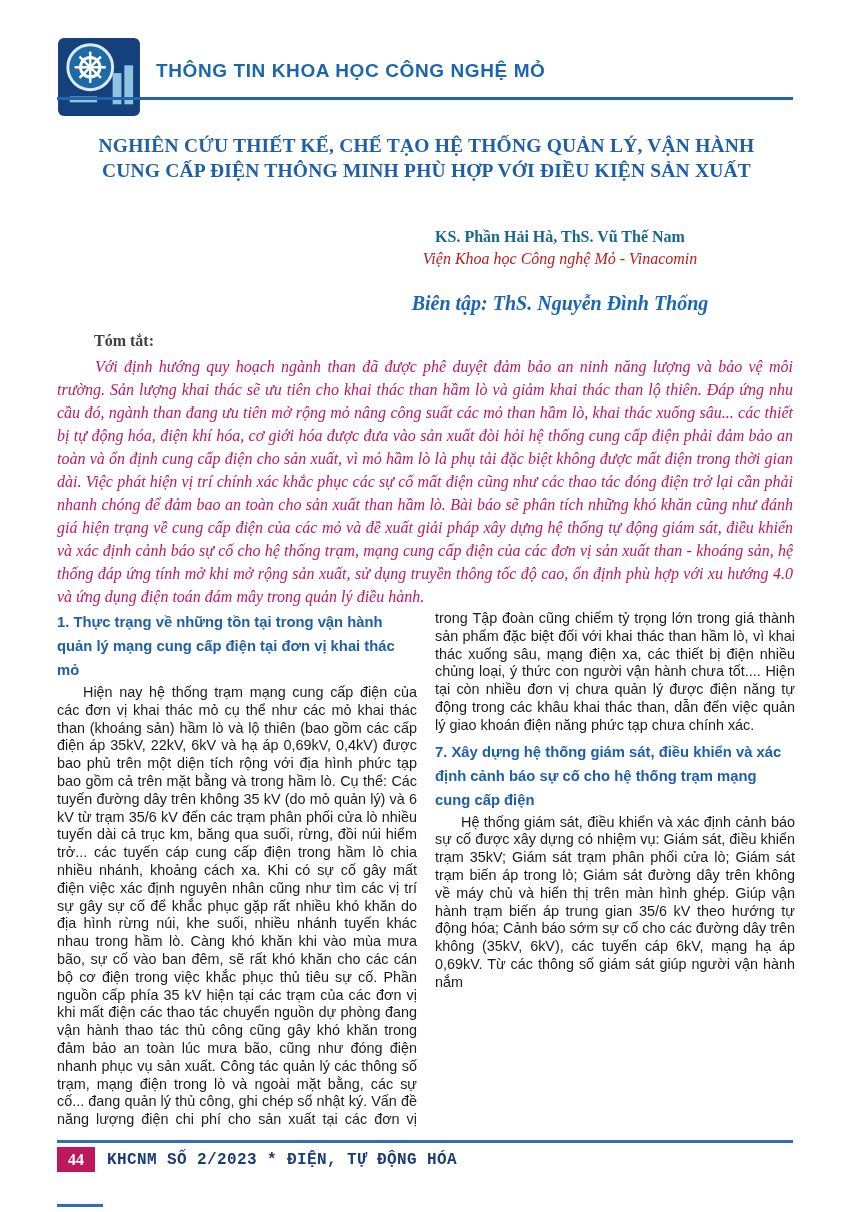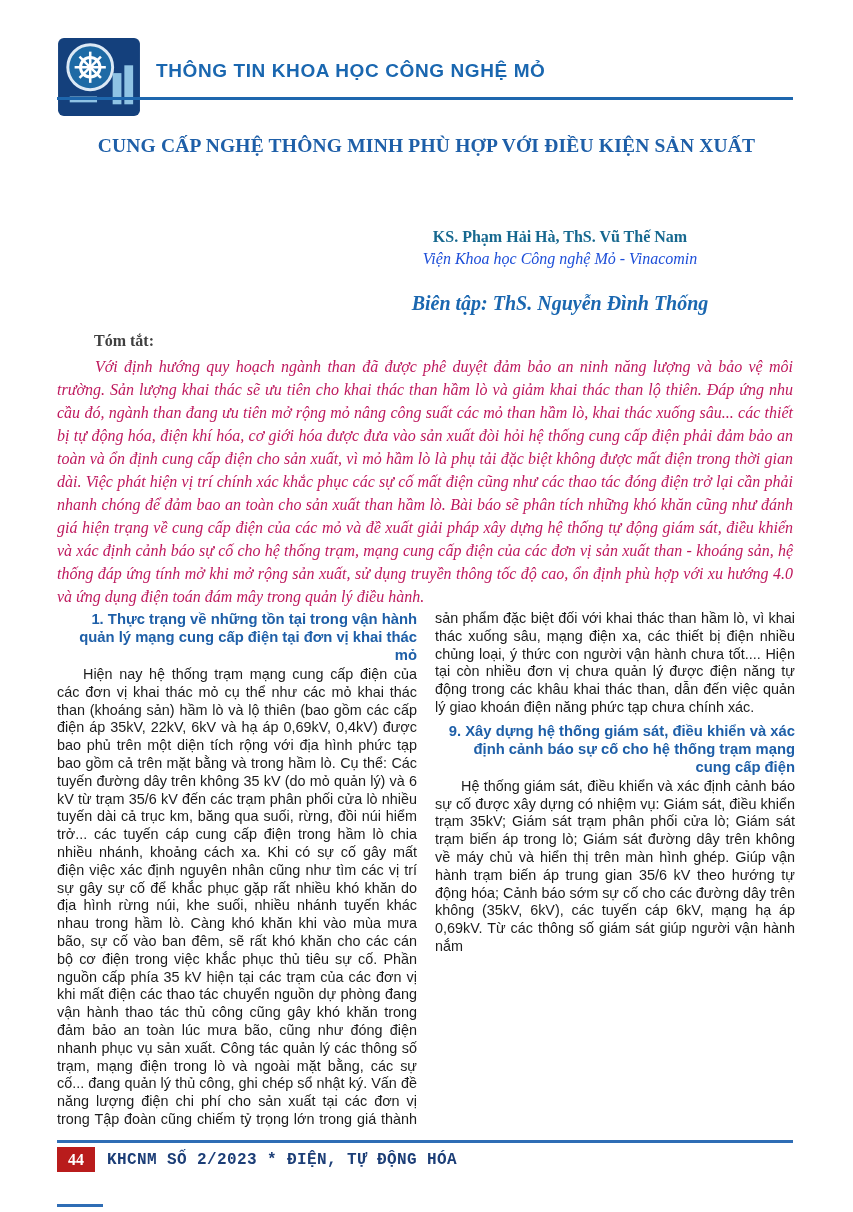--- a/index.html
+++ b/index.html
@@ -38,21 +38,21 @@
     letter-spacing: 0.2px;
   }
   .article-title .t-line { white-space: nowrap; }
 
   
   .authors-block {
     position: absolute; top: 228px; left: 370px; width: 380px;
     text-align: center;
   }
   .authors { font-weight: bold; font-size: 16px; color: #16688f; }
-  .affiliation { font-style: italic; font-size: 16px; color: #1d4ed8; margin-top: 4px; }
+  .affiliation { font-style: italic; font-size: 16px; color: #b91c1c; margin-top: 4px; }
   .editor-line {
     position: absolute; top: 292px; left: 370px; width: 380px;
     text-align: center; font-weight: bold; font-style: italic;
     font-size: 20px; color: #1a67b0;
   }
 
   
   .abstract-label {
     position: absolute; top: 332px; left: 94px;
     font-weight: bold; font-size: 16px; color: #404040;
@@ -67,36 +67,36 @@
   .columns {
     position: absolute; top: 610px; left: 57px; width: 738px; height: 528px;
     column-count: 2; column-gap: 18px; column-fill: auto;
     overflow: hidden;
     font-family: "Liberation Sans", sans-serif;
     font-size: 14.4px; line-height: 17.8px; text-align: justify;
     color: #1c1c1c;
   }
   .section-heading {
     font-family: "Liberation Sans", sans-serif;
-    font-weight: bold; font-size: 14.8px; line-height: 18px;
-    color: #1e5fa8; text-align: right; margin: 0 0 2px 0;
+    font-weight: bold; font-size: 14.8px; line-height: 24px;
+    color: #1e5fa8; text-align: left; margin: 0 0 2px 0;
   }
   .section-body { margin: 0 0 5px 0; text-indent: 26px; }
 
   
   .footer-rule {
     position: absolute; top: 1140px; left: 57px;
     width: 736px; height: 3px; background: #2f6db5;
   }
   .footer-row {
     position: absolute; top: 1147px; left: 57px;
     display: flex; align-items: center; gap: 12px;
   }
   .page-number {
-    width: 38px; height: 25px; background: #b91c1c;
+    width: 38px; height: 25px; background: #be185d;
     color: #ffffff; font-weight: bold; font-size: 16px;
     font-family: "Liberation Serif", serif;
     display: flex; align-items: center; justify-content: center;
   }
   .footer-text {
     font-family: Liberation Mono, monospace;
     font-weight: bold; font-size: 16px; letter-spacing: 0.4px;
     color: #1c3e77;
   }
   .bottom-mark {
@@ -122,36 +122,37 @@
       </g>
       <rect x="56" y="36" width="9" height="32" fill="#8fc3e4"></rect>
       <rect x="68" y="28" width="9" height="40" fill="#8fc3e4"></rect>
       <rect x="12" y="60" width="28" height="6" fill="#8fc3e4"></rect>
     </svg>
   </div>
   <div class="journal-title">THÔNG TIN KHOA HỌC CÔNG NGHỆ MỎ</div>
   <div class="header-rule"></div>
 
   <h1 class="article-title">
-    <div class="t-line">CUNG CẤP NGHỆ THÔNG MINH PHÙ HỢP VỚI ĐIỀU KIỆN SẢN XUẤT</div>
+    <div class="t-line">NGHIÊN CỨU THIẾT KẾ, CHẾ TẠO HỆ THỐNG QUẢN LÝ, VẬN HÀNH</div>
+    <div class="t-line">CUNG CẤP ĐIỆN THÔNG MINH PHÙ HỢP VỚI ĐIỀU KIỆN SẢN XUẤT</div>
   </h1>
 
   <div class="authors-block">
-    <div class="authors">KS. Phạm Hải Hà, ThS. Vũ Thế Nam</div>
+    <div class="authors">KS. Phần Hải Hà, ThS. Vũ Thế Nam</div>
     <div class="affiliation">Viện Khoa học Công nghệ Mỏ - Vinacomin</div>
   </div>
   <div class="editor-line">Biên tập: ThS. Nguyễn Đình Thống</div>
 
   <div class="abstract-label">Tóm tắt:</div>
   <p class="abstract-text">Với định hướng quy hoạch ngành than đã được phê duyệt đảm bảo an ninh năng lượng và bảo vệ môi trường. Sản lượng khai thác sẽ ưu tiên cho khai thác than hầm lò và giảm khai thác than lộ thiên. Đáp ứng nhu cầu đó, ngành than đang ưu tiên mở rộng mỏ nâng công suất các mỏ than hầm lò, khai thác xuống sâu... các thiết bị tự động hóa, điện khí hóa, cơ giới hóa được đưa vào sản xuất đòi hỏi hệ thống cung cấp điện phải đảm bảo an toàn và ổn định cung cấp điện cho sản xuất, vì mỏ hầm lò là phụ tải đặc biệt không được mất điện trong thời gian dài. Việc phát hiện vị trí chính xác khắc phục các sự cố mất điện cũng như các thao tác đóng điện trở lại cần phải nhanh chóng để đảm bao an toàn cho sản xuất than hầm lò. Bài báo sẽ phân tích những khó khăn cũng như đánh giá hiện trạng về cung cấp điện của các mỏ và đề xuất giải pháp xây dựng hệ thống tự động giám sát, điều khiển và xác định cảnh báo sự cố cho hệ thống trạm, mạng cung cấp điện của các đơn vị sản xuất than - khoáng sản, hệ thống đáp ứng tính mở khi mở rộng sản xuất, sử dụng truyền thông tốc độ cao, ổn định phù hợp với xu hướng 4.0 và ứng dụng điện toán đám mây trong quản lý điều hành.</p>
 
   <div class="columns">
     <h2 class="section-heading">1. Thực trạng về những tồn tại trong vận hành quản lý mạng cung cấp điện tại đơn vị khai thác mỏ</h2>
     <p class="section-body">Hiện nay hệ thống trạm mạng cung cấp điện của các đơn vị khai thác mỏ cụ thể như các mỏ khai thác than (khoáng sản) hầm lò và lộ thiên (bao gồm các cấp điện áp 35kV, 22kV, 6kV và hạ áp 0,69kV, 0,4kV) được bao phủ trên một diện tích rộng với địa hình phức tạp bao gồm cả trên mặt bằng và trong hầm lò. Cụ thể: Các tuyến đường dây trên không 35 kV (do mỏ quản lý) và 6 kV từ trạm 35/6 kV đến các trạm phân phối cửa lò nhiều tuyến dài cả trục km, băng qua suối, rừng, đồi núi hiểm trở... các tuyến cáp cung cấp điện trong hầm lò chia nhiều nhánh, khoảng cách xa. Khi có sự cố gây mất điện việc xác định nguyên nhân cũng như tìm các vị trí sự gây sự cố để khắc phục gặp rất nhiều khó khăn do địa hình rừng núi, khe suối, nhiều nhánh tuyến khác nhau trong hầm lò. Càng khó khăn khi vào mùa mưa bão, sự cố vào ban đêm, sẽ rất khó khăn cho các cán bộ cơ điện trong việc khắc phục thủ tiêu sự cố. Phần nguồn cấp phía 35 kV hiện tại các trạm của các đơn vị khi mất điện các thao tác chuyển nguồn dự phòng đang vận hành thao tác thủ công cũng gây khó khăn trong đảm bảo an toàn lúc mưa bão, cũng như đóng điện nhanh phục vụ sản xuất. Công tác quản lý các thông số trạm, mạng điện trong lò và ngoài mặt bằng, các sự cố... đang quản lý thủ công, ghi chép sổ nhật ký. Vấn đề năng lượng điện chi phí cho sản xuất tại các đơn vị trong Tập đoàn cũng chiếm tỷ trọng lớn trong giá thành sản phẩm đặc biệt đối với khai thác than hầm lò, vì khai thác xuống sâu, mạng điện xa, các thiết bị điện nhiều chủng loại, ý thức con người vận hành chưa tốt.... Hiện tại còn nhiều đơn vị chưa quản lý được điện năng tự động trong các khâu khai thác than, dẫn đến việc quản lý giao khoán điện năng phức tạp chưa chính xác.</p>
-    <h2 class="section-heading">9. Xây dựng hệ thống giám sát, điều khiển và xác định cảnh báo sự cố cho hệ thống trạm mạng cung cấp điện</h2>
+    <h2 class="section-heading">7. Xây dựng hệ thống giám sát, điều khiển và xác định cảnh báo sự cố cho hệ thống trạm mạng cung cấp điện</h2>
     <p class="section-body">Hệ thống giám sát, điều khiển và xác định cảnh báo sự cố được xây dựng có nhiệm vụ: Giám sát, điều khiển trạm 35kV; Giám sát trạm phân phối cửa lò; Giám sát trạm biến áp trong lò; Giám sát đường dây trên không về máy chủ và hiển thị trên màn hình ghép. Giúp vận hành trạm biến áp trung gian 35/6 kV theo hướng tự động hóa; Cảnh báo sớm sự cố cho các đường dây trên không (35kV, 6kV), các tuyến cáp 6kV, mạng hạ áp 0,69kV. Từ các thông số giám sát giúp người vận hành nắm</p>
   </div>
 
   <div class="footer-rule"></div>
   <div class="footer-row">
     <div class="page-number">44</div>
     <div class="footer-text">KHCNM SỐ 2/2023 * ĐIỆN, TỰ ĐỘNG HÓA</div>
   </div>
   <div class="bottom-mark"></div>
 

